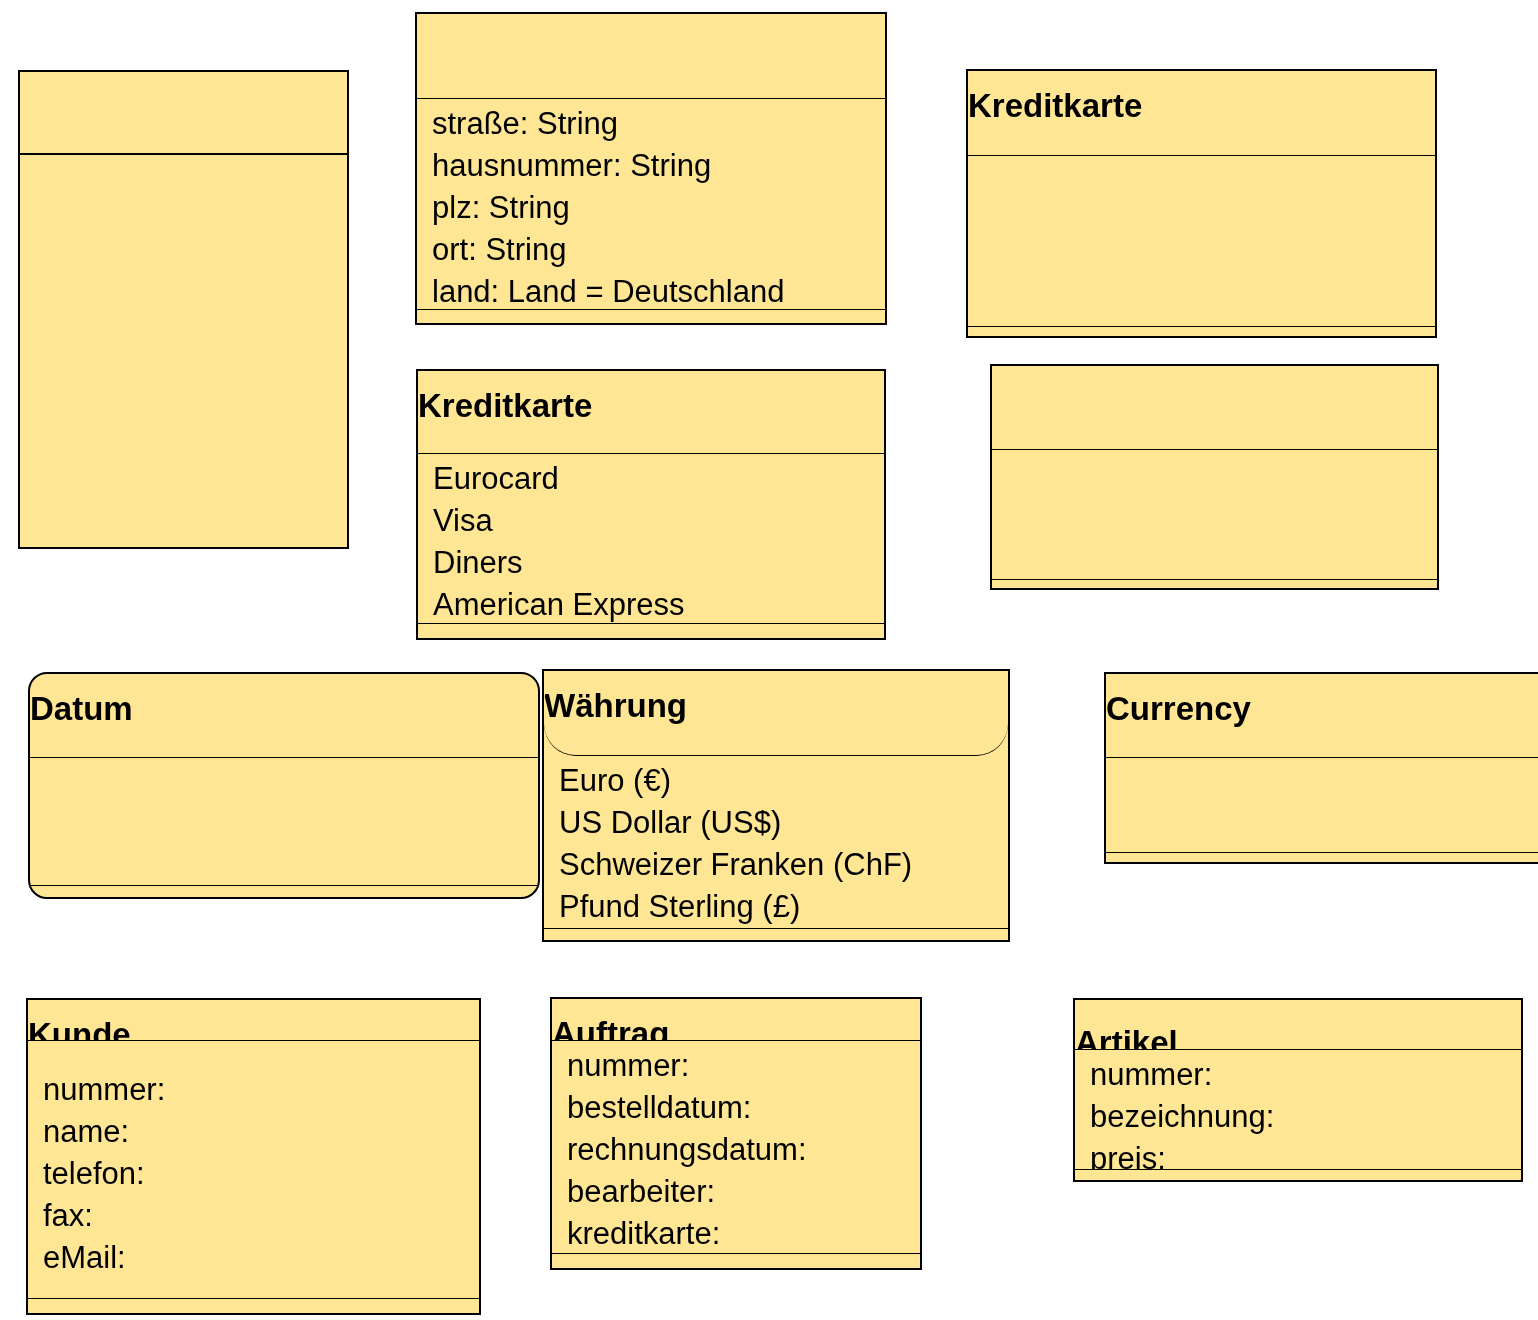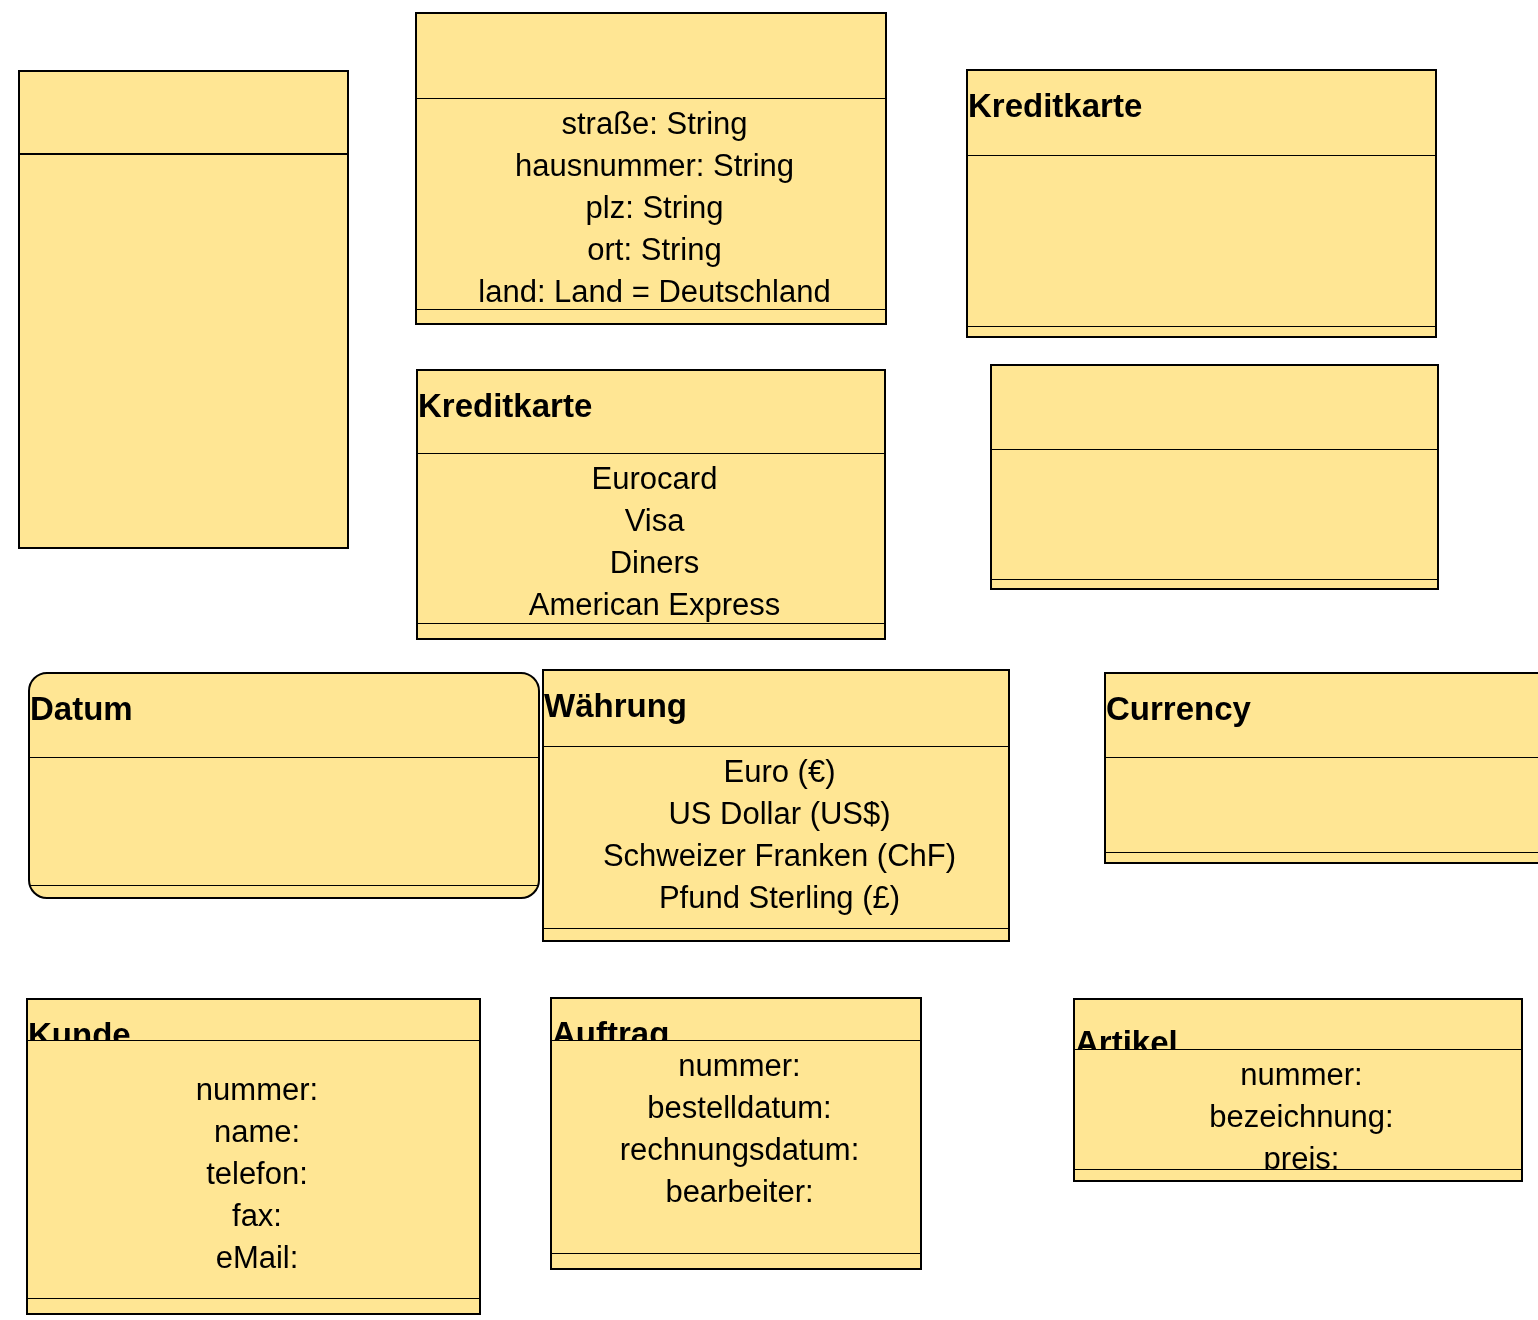--- a/index.html
+++ b/index.html
@@ -34,21 +34,20 @@
     padding-top: 16px;
     box-sizing: border-box;
     overflow: hidden;
   }
   .uml-body {
     flex: 1 1 auto;
     padding: 4px 8px 0 15px;
     font-size: 31px;
     line-height: 42px;
     overflow: hidden;
-    text-align: center;
   }
   .uml-strip {
     flex: 0 0 auto;
     border-top: 1.5px solid var(--node_border, #000000);
   }
   .line { white-space: nowrap; }
 </style>
 </head>
 <body>
 
@@ -94,21 +93,21 @@
     <div class="uml-strip" style="height:8px;"></div>
   </div>
 
   <div class="uml-box" style="left:28px; top:672px; width:512px; height:227px;border-radius:19px;">
     <div class="uml-header" style="height:84px;">Datum</div>
     <div class="uml-body"></div>
     <div class="uml-strip" style="height:11px;"></div>
   </div>
 
   <div class="uml-box" style="left:542px; top:669px; width:468px; height:273px;">
-    <div class="uml-header" style="height:76px;">Währung</div>
+    <div class="uml-header" style="height:85px;border-radius:32px;">Währung</div>
     <div class="uml-body">
       <div class="line">Euro (€)</div>
       <div class="line">US Dollar (US$)</div>
       <div class="line">Schweizer Franken (ChF)</div>
       <div class="line">Pfund Sterling (£)</div>
     </div>
     <div class="uml-strip" style="height:11px;"></div>
   </div>
 
   <div class="uml-box" style="left:1072px; top:672px; width:451px; height:192px;margin-left:32px;">
@@ -130,20 +129,21 @@
     <div class="uml-strip" style="height:14px;"></div>
   </div>
 
   <div class="uml-box" style="left:550px; top:997px; width:372px; height:273px;">
     <div class="uml-header" style="height:42px;">Auftrag</div>
     <div class="uml-body">
       <div class="line">nummer:</div>
       <div class="line">bestelldatum:</div>
       <div class="line">rechnungsdatum:</div>
       <div class="line">bearbeiter:</div>
+      <div class="line">kreditkarte:</div>
     </div>
     <div class="uml-strip" style="height:14px;"></div>
   </div>
 
   <div class="uml-box" style="left:1073px; top:998px; width:450px; height:184px;">
     <div class="uml-header" style="height:42px;margin-top:8px;">Artikel</div>
     <div class="uml-body">
       <div class="line">nummer:</div>
       <div class="line">bezeichnung:</div>
       <div class="line">preis:</div>

